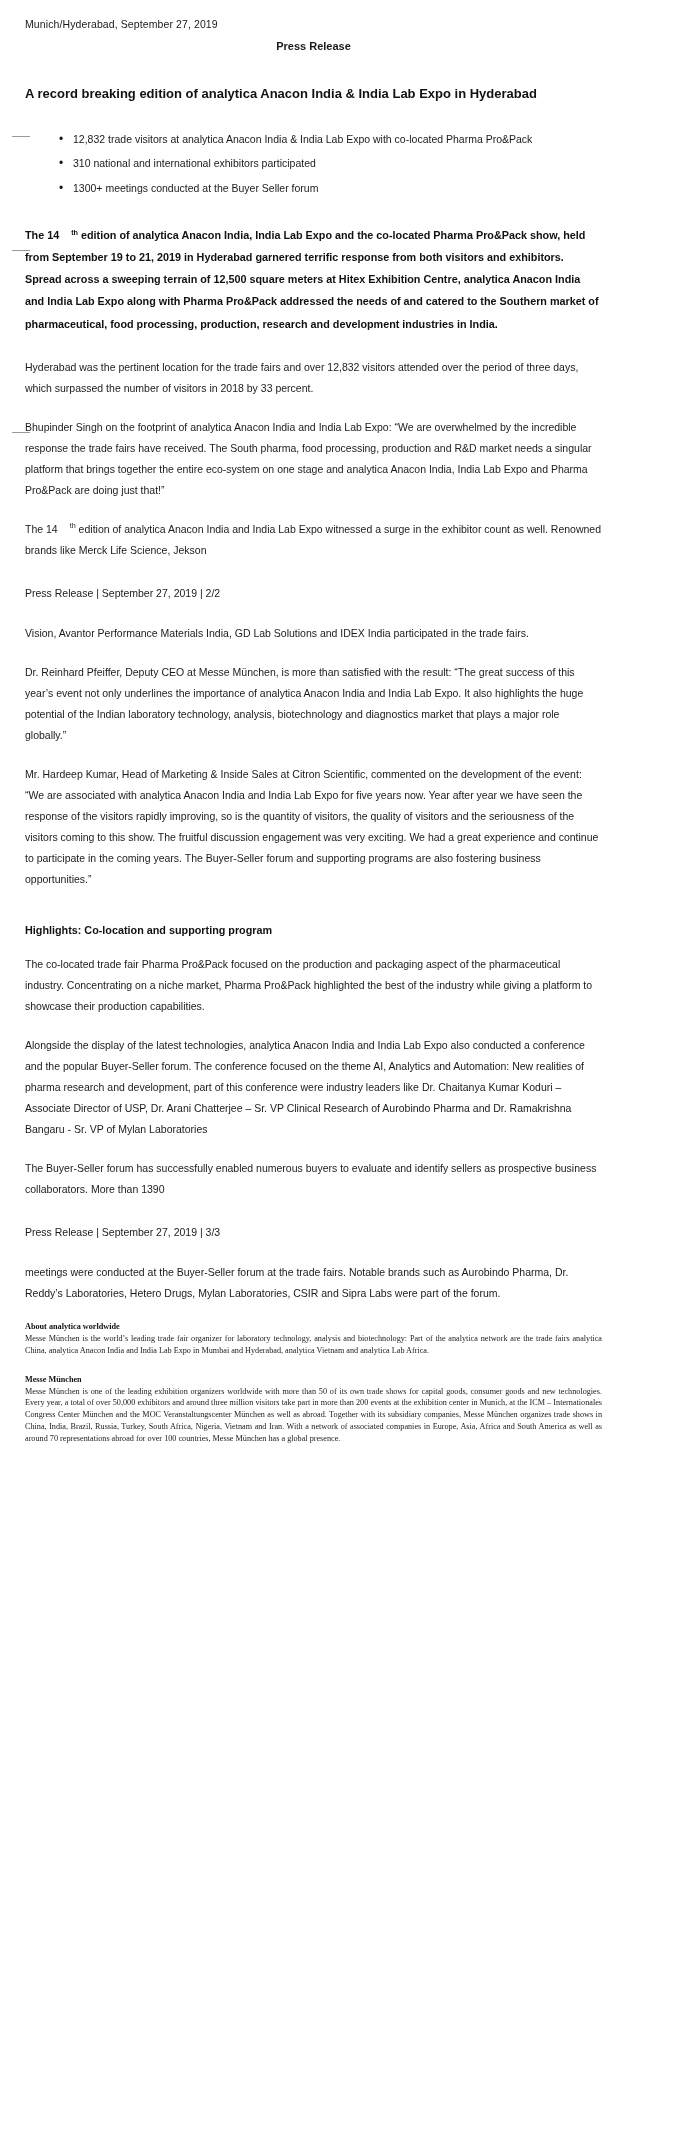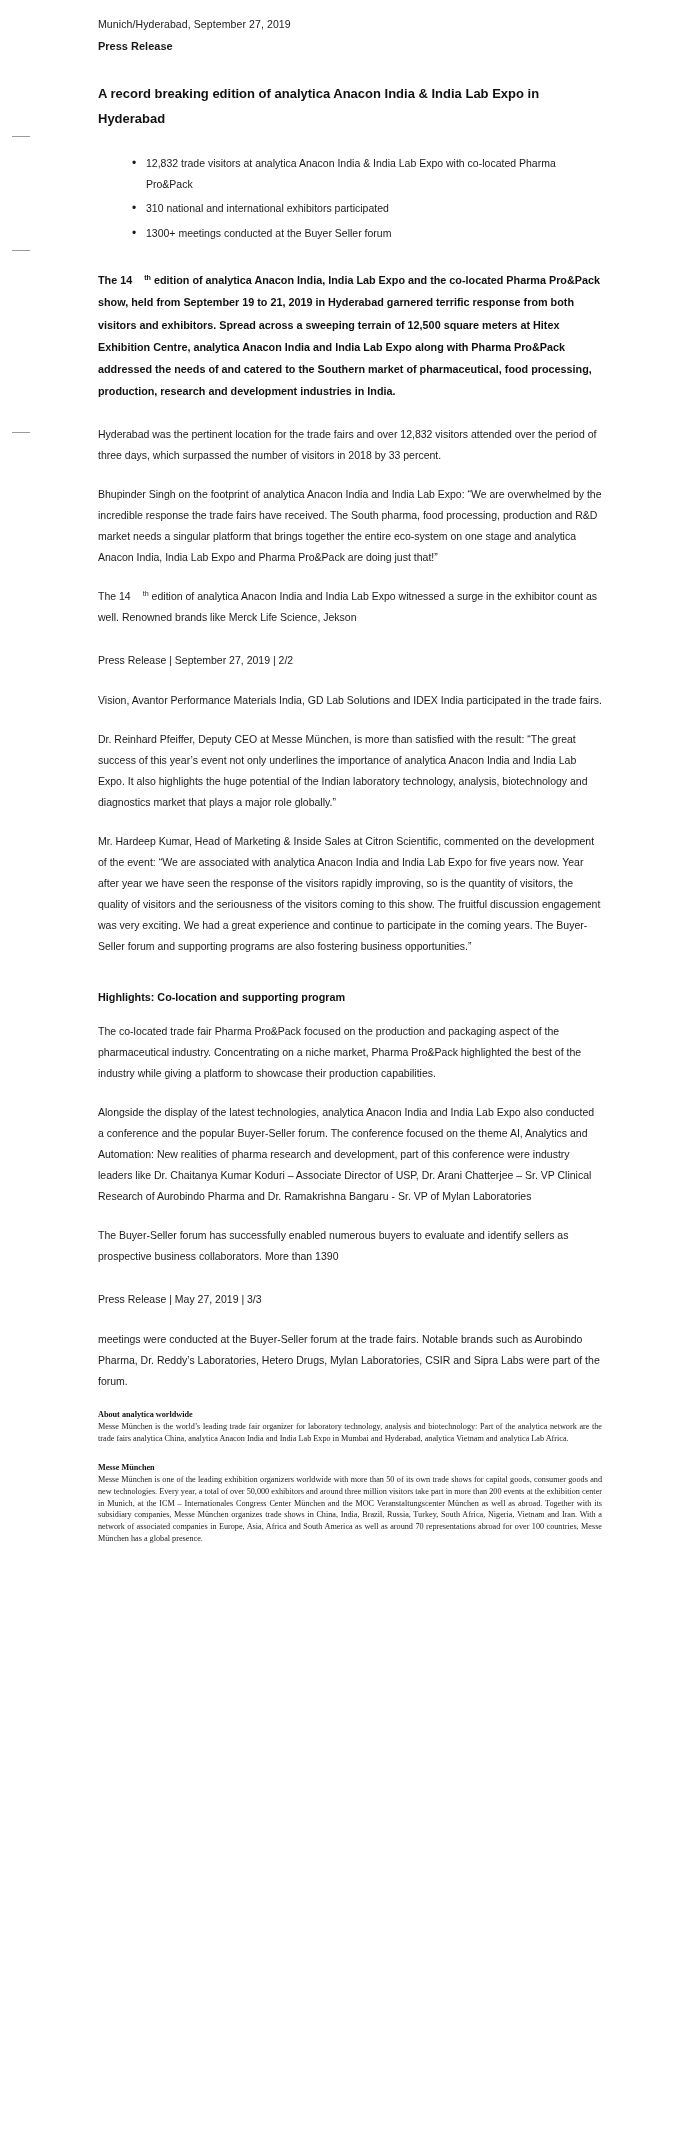--- a/index.html
+++ b/index.html
@@ -10,33 +10,34 @@
   body {
     width: 680px;
     font-family: "Liberation Sans", sans-serif;
     color: #1a1a1a;
   }
   .page {
     position: relative;
     width: 664px;
     min-height: 2148px;
     box-sizing: border-box;
-    padding: 18px 62px 20px 98px;
+    padding: 18px 62px 20px 25px;
   }
   .dateline {
     font-size: 10.5px;
     color: #1a1a1a;
     margin: 0 0 10px 0;
     letter-spacing: 0.1px;
   }
   .pr-label {
     font-size: 11px;
     font-weight: bold;
     margin: 0 0 30px 0;
     color: #1a1a1a;
+    text-align: center;
   }
   h1.headline {
     font-size: 13px;
     font-weight: bold;
     line-height: 1.9;
     margin: 0 0 22px 0;
     color: #111;
   }
   ul.bullets {
     margin: 0 0 26px 0;
@@ -159,21 +160,21 @@
   <p class="body">Vision, Avantor Performance Materials India, GD Lab Solutions and IDEX India participated in the trade fairs.</p>
   <p class="body">Dr. Reinhard Pfeiffer, Deputy CEO at Messe München, is more than satisfied with the result: “The great success of this year’s event not only underlines the importance of analytica Anacon India and India Lab Expo. It also highlights the huge potential of the Indian laboratory technology, analysis, biotechnology and diagnostics market that plays a major role globally.”</p>
   <p class="body">Mr. Hardeep Kumar, Head of Marketing &amp; Inside Sales at Citron Scientific, commented on the development of the event: “We are associated with analytica Anacon India and India Lab Expo for five years now. Year after year we have seen the response of the visitors rapidly improving, so is the quantity of visitors, the quality of visitors and the seriousness of the visitors coming to this show. The fruitful discussion engagement was very exciting. We had a great experience and continue to participate in the coming years. The Buyer-Seller forum and supporting programs are also fostering business opportunities.”</p>
 
   <h2 class="section">Highlights: Co-location and supporting program</h2>
 
   <p class="body">The co-located trade fair Pharma Pro&amp;Pack focused on the production and packaging aspect of the pharmaceutical industry. Concentrating on a niche market, Pharma Pro&amp;Pack highlighted the best of the industry while giving a platform to showcase their production capabilities.</p>
   <p class="body">Alongside the display of the latest technologies, analytica Anacon India and India Lab Expo also conducted a conference and the popular Buyer-Seller forum. The conference focused on the theme AI, Analytics and Automation: New realities of pharma research and development, part of this conference were industry leaders like Dr. Chaitanya Kumar Koduri – Associate Director of USP, Dr. Arani Chatterjee – Sr. VP Clinical Research of Aurobindo Pharma and Dr. Ramakrishna Bangaru - Sr. VP of Mylan Laboratories</p>
   <p class="body">The Buyer-Seller forum has successfully enabled numerous buyers to evaluate and identify sellers as prospective business collaborators. More than 1390</p>
 
-  <p class="page-footer">Press Release | May 27, 2019 | 3/3</p>
+  <p class="page-footer">Press Release | September 27, 2019 | 3/3</p>
 
   <p class="body">meetings were conducted at the Buyer-Seller forum at the trade fairs. Notable brands such as Aurobindo Pharma, Dr. Reddy’s Laboratories, Hetero Drugs, Mylan Laboratories, CSIR and Sipra Labs were part of the forum.</p>
 
   <div class="small-block">
     <p class="small-title">About analytica worldwide</p>
     <p class="small-text">Messe München is the world’s leading trade fair organizer for laboratory technology, analysis and biotechnology: Part of the analytica network are the trade fairs analytica China, analytica Anacon India and India Lab Expo in Mumbai and Hyderabad, analytica Vietnam and analytica Lab Africa.</p>
   </div>
 
   <div class="small-block">
     <p class="small-title">Messe München</p>

